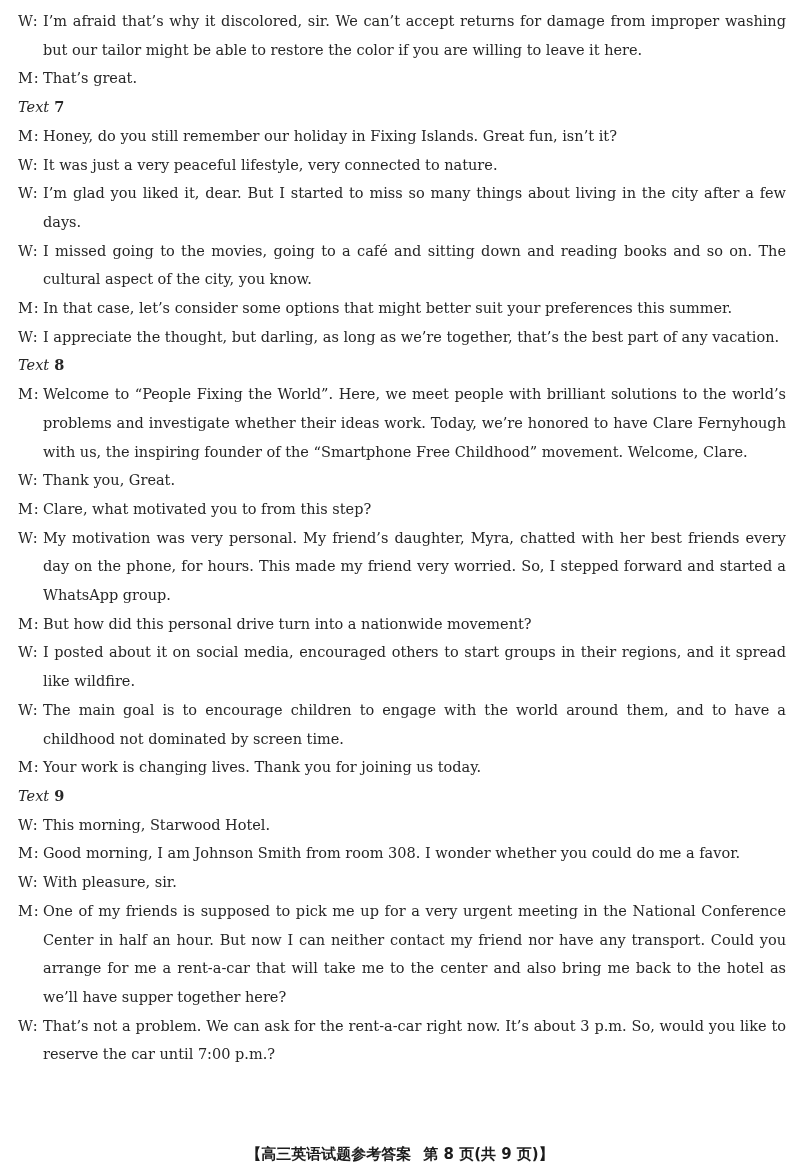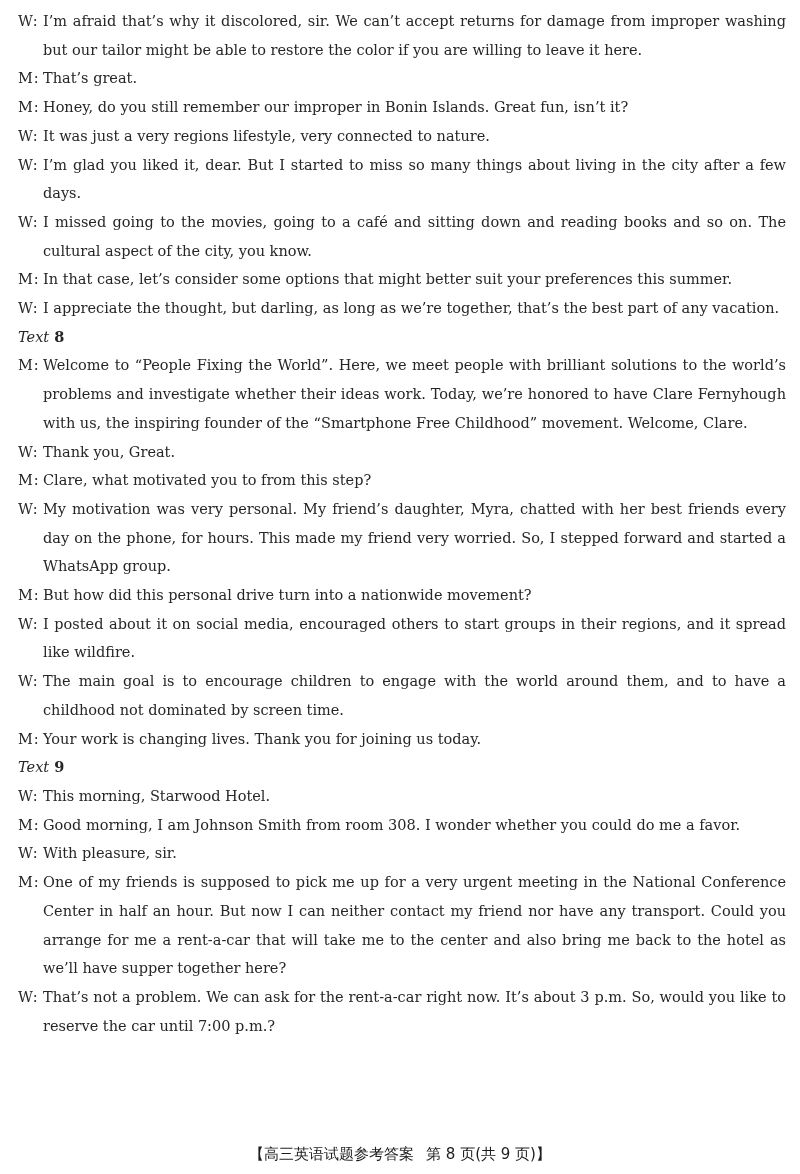--- a/index.html
+++ b/index.html
@@ -45,36 +45,37 @@
   .heading b {
     font-weight: bold;
     font-style: normal;
   }
   .footer {
     position: absolute;
     left: 0;
     bottom: 10px;
     width: 100%;
     text-align: center;
-    font-weight: normal;
+    font-weight: bold;
     font-size: 15px;
     color: #1c1c1c;
     font-family: "DejaVu Sans", "Liberation Sans", sans-serif;
   }
   .footer .gap { display: inline-block; width: 12px; }
 </style>
 </head>
 <body>
 
 <div class="page">
   <div class="transcript" id="transcript">
       <p class="line"><span class="speaker">W:</span><span>I’m afraid that’s why it discolored, sir. We can’t accept returns for damage from improper washing but our tailor might be able to restore the color if you are willing to leave it here.</span></p>
       <p class="line"><span class="speaker">M:</span><span>That’s great.</span></p>
-      <p class="line"><span class="speaker">M:</span><span>Honey, do you still remember our improper in Bonin Islands. Great fun, isn’t it?</span></p>
-      <p class="line"><span class="speaker">W:</span><span>It was just a very regions lifestyle, very connected to nature.</span></p>
+      <p class="heading"><em>Text</em><b>&nbsp;7</b></p>
+      <p class="line"><span class="speaker">M:</span><span>Honey, do you still remember our holiday in Fixing Islands. Great fun, isn’t it?</span></p>
+      <p class="line"><span class="speaker">W:</span><span>It was just a very peaceful lifestyle, very connected to nature.</span></p>
       <p class="line"><span class="speaker">W:</span><span>I’m glad you liked it, dear. But I started to miss so many things about living in the city after a few days.</span></p>
       <p class="line"><span class="speaker">W:</span><span>I missed going to the movies, going to a café and sitting down and reading books and so on. The cultural aspect of the city, you know.</span></p>
       <p class="line"><span class="speaker">M:</span><span>In that case, let’s consider some options that might better suit your preferences this summer.</span></p>
       <p class="line"><span class="speaker">W:</span><span>I appreciate the thought, but darling, as long as we’re together, that’s the best part of any vacation.</span></p>
       <p class="heading"><em>Text</em><b>&nbsp;8</b></p>
       <p class="line"><span class="speaker">M:</span><span>Welcome to “People Fixing the World”. Here, we meet people with brilliant solutions to the world’s problems and investigate whether their ideas work. Today, we’re honored to have Clare Fernyhough with us, the inspiring founder of the “Smartphone Free Childhood” movement. Welcome, Clare.</span></p>
       <p class="line"><span class="speaker">W:</span><span>Thank you, Great.</span></p>
       <p class="line"><span class="speaker">M:</span><span>Clare, what motivated you to from this step?</span></p>
       <p class="line"><span class="speaker">W:</span><span>My motivation was very personal. My friend’s daughter, Myra, chatted with her best friends every day on the phone, for hours. This made my friend very worried. So, I stepped forward and started a WhatsApp group.</span></p>
       <p class="line"><span class="speaker">M:</span><span>But how did this personal drive turn into a nationwide movement?</span></p>

